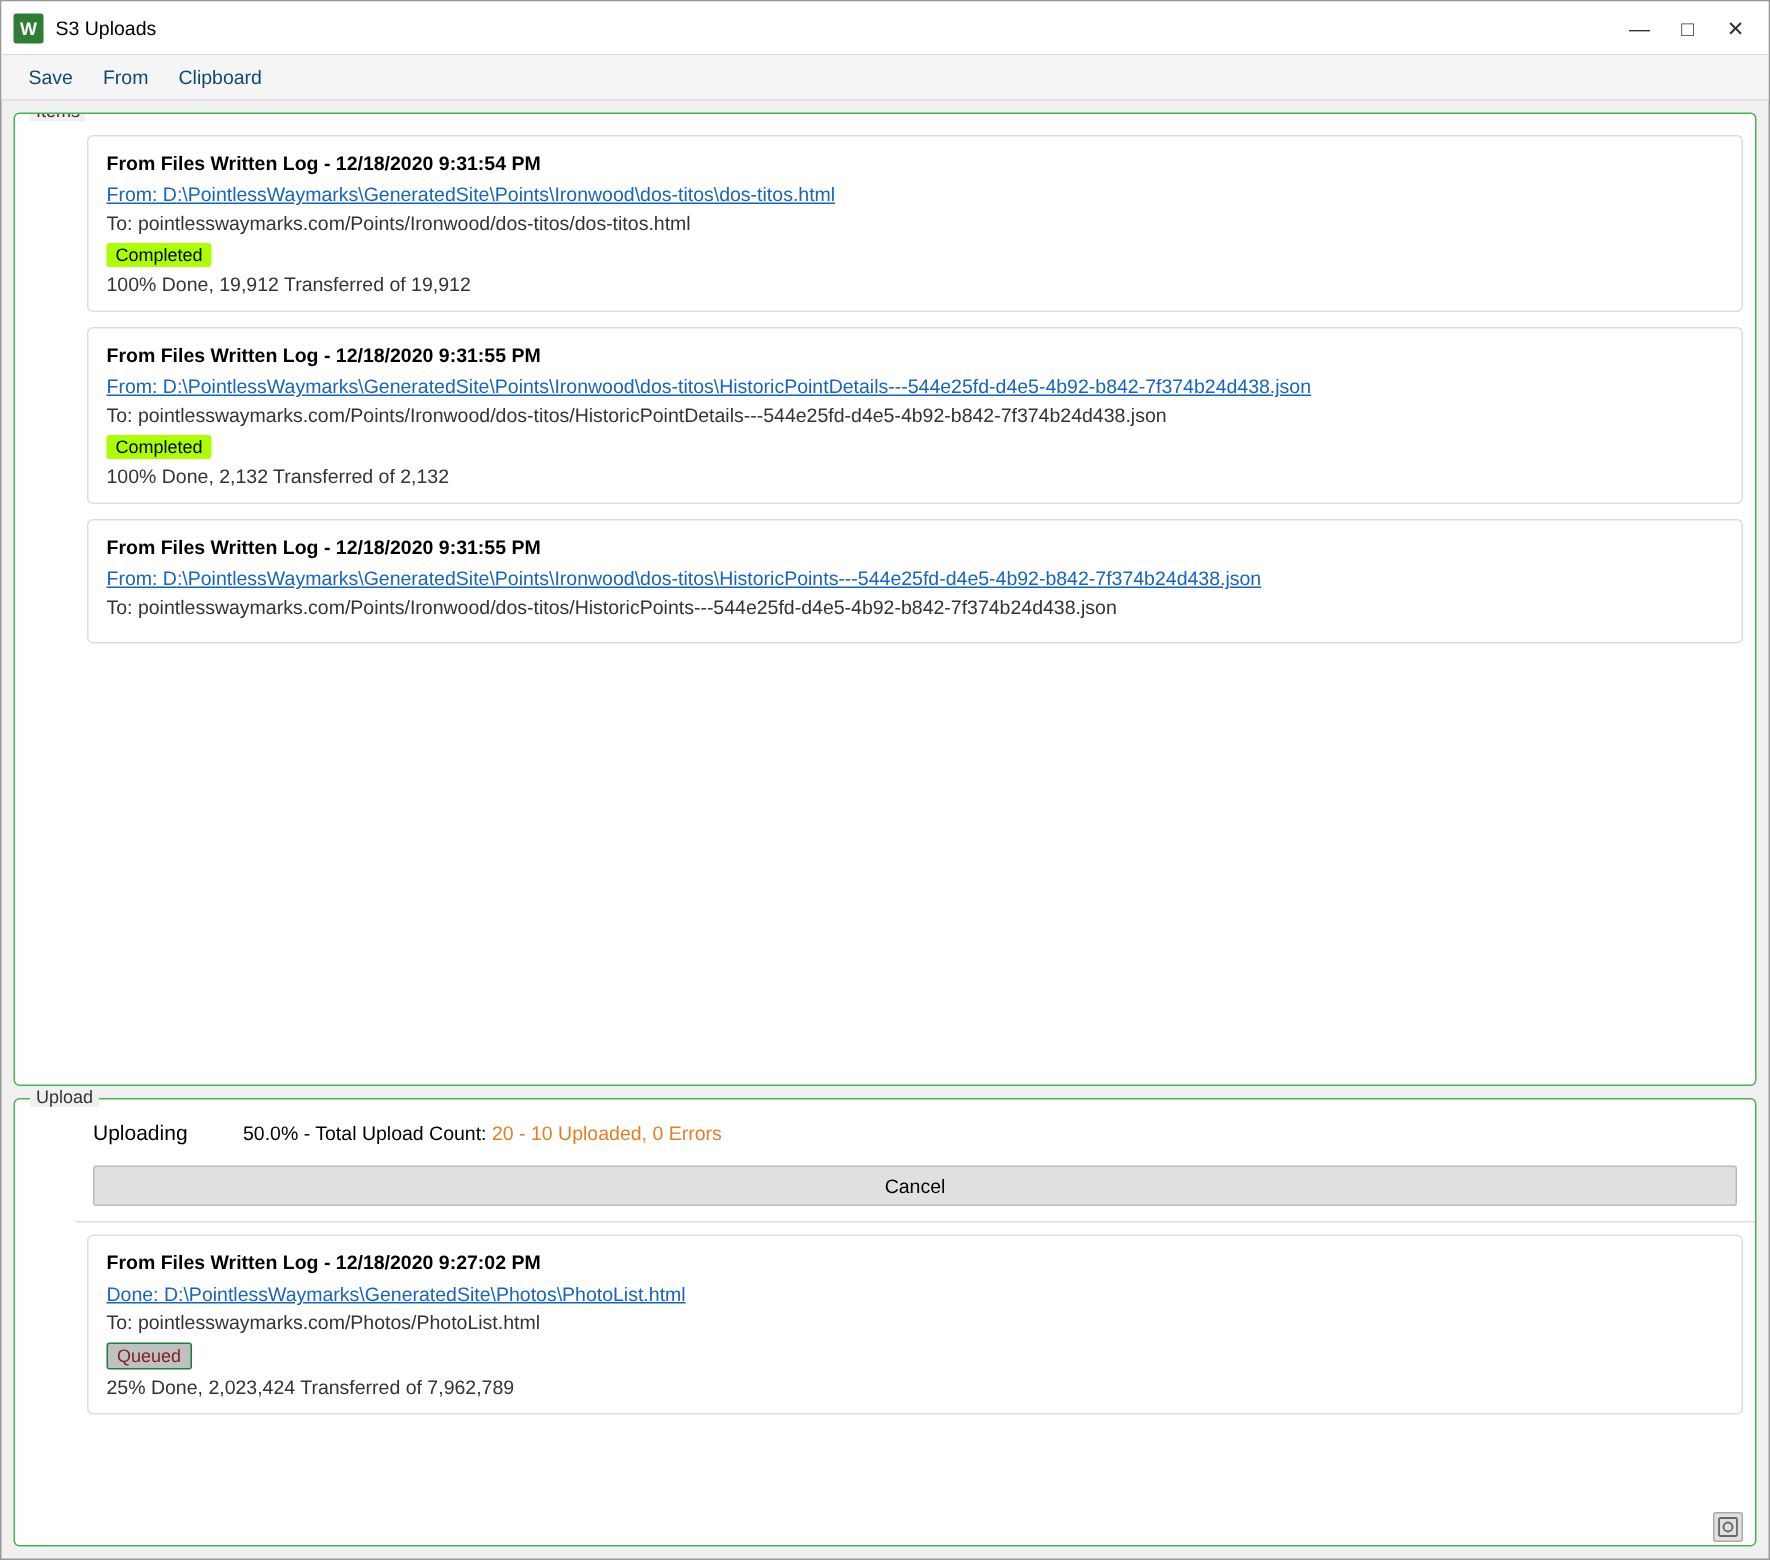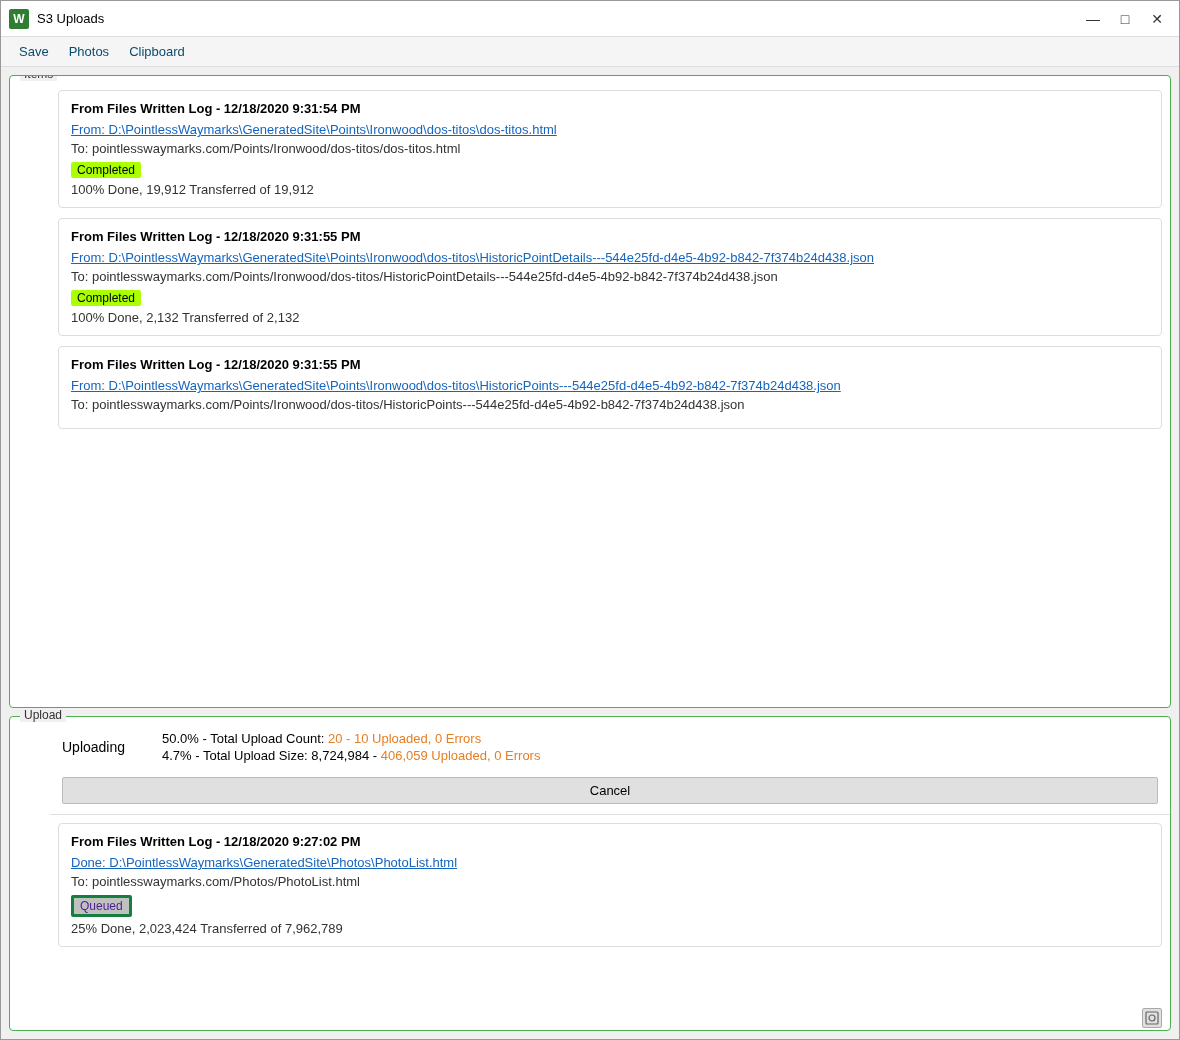--- a/index.html
+++ b/index.html
@@ -181,25 +181,25 @@
       background: #aaff00;
       color: #000;
       padding: 1px 6px;
       font-size: 12px;
       border-radius: 2px;
       margin-bottom: 4px;
     }
     .status-badge-queued {
       display: inline-block;
       background: #c0c0c0;
-      color: #4c1d95;
+      color: #7f1d1d;
       padding: 1px 6px;
       font-size: 12px;
       border-radius: 2px;
-      border: 3px solid #15803d;
+      border: 1px solid #15803d;
       margin-bottom: 4px;
     }
     .log-progress {
       color: #333;
       font-size: 13px;
     }
     
     ::-webkit-scrollbar { width: 14px; }
     ::-webkit-scrollbar-track { background: #f0f0f0; }
     ::-webkit-scrollbar-thumb { background: #bbb; border: 2px solid #f0f0f0; }
@@ -231,21 +231,21 @@
     </div>
     <div class="title-bar-controls">
       <button class="title-btn">—</button>
       <button class="title-btn">□</button>
       <button class="title-btn close">✕</button>
     </div>
   </div>
 
   <div class="menu-bar">
     <div class="menu-item">Save</div>
-    <div class="menu-item">Photos</div>
+    <div class="menu-item">From</div>
     <div class="menu-item">Clipboard</div>
   </div>
 
   <div class="main-content">
 
     <div class="group-box items-box">
       <span class="group-box-label">Items</span>
       <div class="items-scroll">
 
         <div class="log-item">
@@ -275,23 +275,20 @@
 
     <div class="group-box upload-box">
       <span class="group-box-label">Upload</span>
       <div class="upload-content">
         <div class="upload-status-row">
           <div class="uploading-label">Uploading</div>
           <div class="upload-stats">
             <div class="stat-line">
               <span>50.0% - Total Upload Count: </span><span style="color:#e67e22;">20 - 10 Uploaded, 0 Errors</span>
             </div>
-            <div class="stat-line">
-              <span>4.7% - Total Upload Size: 8,724,984 - </span><span style="color:#e67e22;">406,059 Uploaded, 0 Errors</span>
-            </div>
           </div>
         </div>
         <button class="cancel-btn">Cancel</button>
       </div>
 
       <div class="log-scroll" style="position:relative;">
 
         <div class="log-item">
           <div class="log-header">From Files Written Log - 12/18/2020 9:27:02 PM</div>
           <div class="log-from">Done: D:\PointlessWaymarks\GeneratedSite\Photos\PhotoList.html</div>

